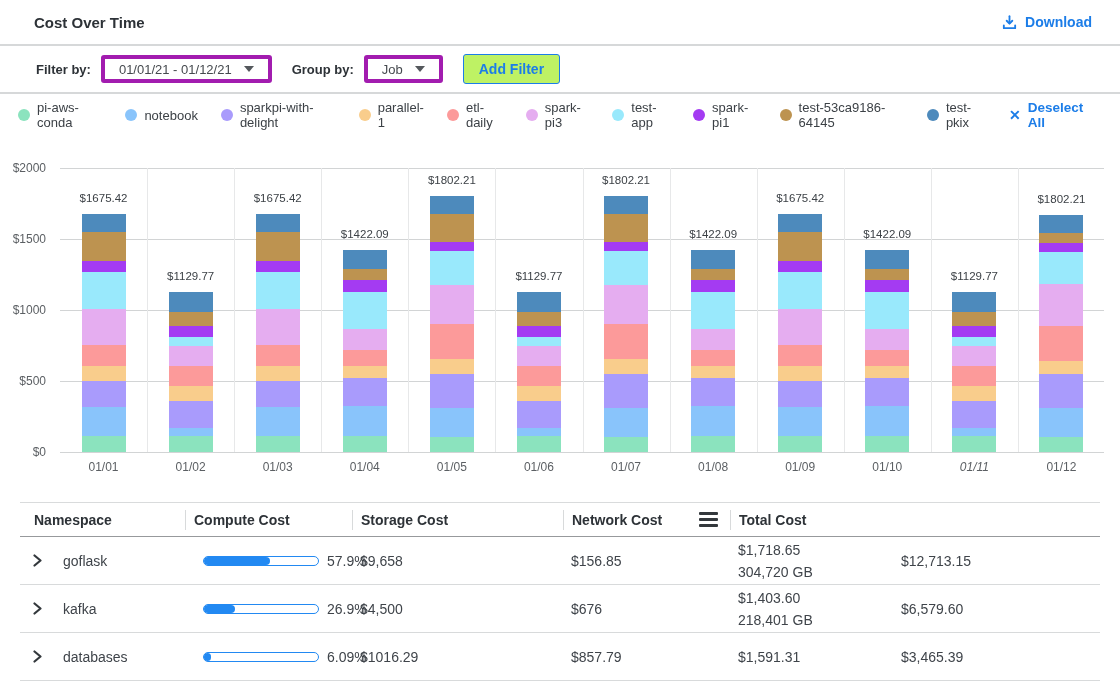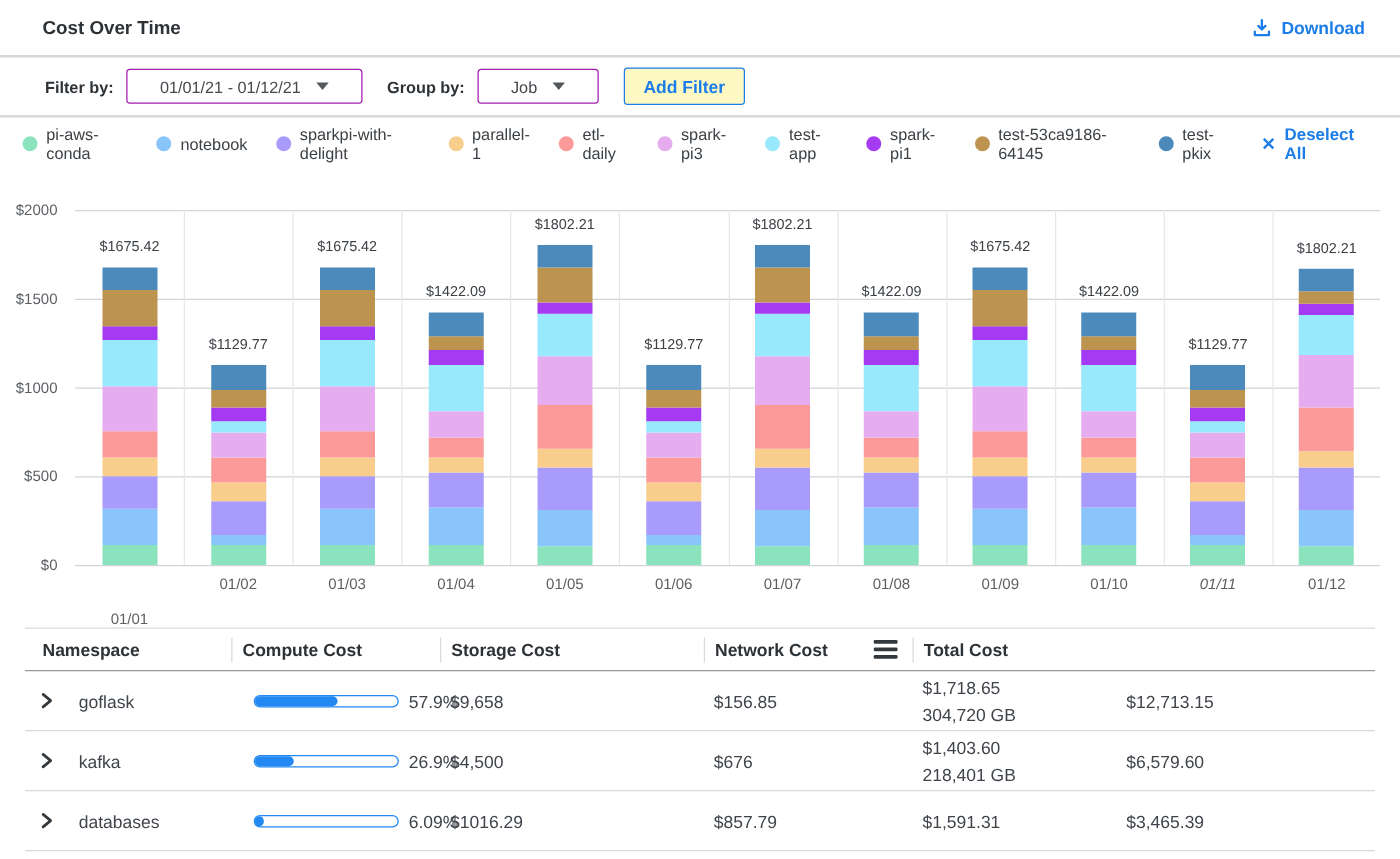--- a/index.html
+++ b/index.html
@@ -12,26 +12,26 @@
   .hdr { height:46px; display:flex; align-items:center; justify-content:space-between;
          padding:0 28px 0 34px; border-bottom:2px solid #d6d8d9; }
   .title { font-size:15px; font-weight:bold; color:#2d3237; }
   .download { display:flex; align-items:center; gap:7px; color:#1c7de8;
               font-weight:bold; font-size:14px; cursor:pointer; }
   .download svg { display:block; }
   
   .filter-row { height:48px; border-bottom:2px solid #d6d8d9; display:flex;
                 align-items:center; padding:0 30px 0 36px; }
   .flabel { font-size:13px; font-weight:bold; color:#2d3237; margin-right:10px; }
-  .select { height:28px; border:1px solid #a21caf; border-radius:3px; background:#fff;
-            display:flex; align-items:center; gap:12px; padding:0 26px;
+  .select { height:28px; border:4px solid #a21caf; border-radius:3px; background:#fff;
+            display:flex; align-items:center; gap:12px; padding:0 14px;
             font-size:13px; color:#45494e; cursor:pointer; }
   .caret { width:0; height:0; border-left:5px solid transparent;
            border-right:5px solid transparent; border-top:6px solid #54585c; }
-  .add-filter { height:30px; margin-left:20px; padding:0 15px; background:#fef9c3;
+  .add-filter { height:30px; margin-left:20px; padding:0 15px; background:#bef264;
                 border:1.5px solid #1c7de8; border-radius:3px; color:#1c7de8;
                 font-weight:bold; font-size:14px; display:flex; align-items:center; cursor:pointer; }
   .gap20 { width:20px; }
   .view-by { margin-left:auto; display:flex; align-items:center; }
   
   .legend-row { height:42px; display:flex; align-items:center; padding-left:18px; gap:23px; }
   .legend-item { display:flex; align-items:center; gap:7px; font-size:13px; color:#3c4146; cursor:pointer; }
   .dot { width:12px; height:12px; border-radius:50%; flex:none; }
   .deselect { margin-left:auto; margin-right:28px; display:flex; align-items:center; gap:7px;
               color:#1c7de8; font-weight:bold; font-size:13.5px; cursor:pointer; }
@@ -161,21 +161,21 @@
       <div class="bar-seg" style="left: 81.5417px; width: 44px; top: 270.56px; height: 29.678px; background: rgb(137, 196, 251);"></div>
       <div class="bar-seg" style="left: 81.5417px; width: 44px; top: 245.426px; height: 25.134px; background: rgb(169, 155, 252);"></div>
       <div class="bar-seg" style="left: 81.5417px; width: 44px; top: 230.374px; height: 15.052px; background: rgb(249, 205, 140);"></div>
       <div class="bar-seg" style="left: 81.5417px; width: 44px; top: 209.358px; height: 21.016px; background: rgb(252, 154, 154);"></div>
       <div class="bar-seg" style="left: 81.5417px; width: 44px; top: 172.58px; height: 36.778px; background: rgb(229, 173, 240);"></div>
       <div class="bar-seg" style="left: 81.5417px; width: 44px; top: 135.802px; height: 36.778px; background: rgb(153, 233, 252);"></div>
       <div class="bar-seg" style="left: 81.5417px; width: 44px; top: 125.294px; height: 10.508px; background: rgb(164, 59, 242);"></div>
       <div class="bar-seg" style="left: 81.5417px; width: 44px; top: 96.326px; height: 28.968px; background: rgb(189, 147, 80);"></div>
       <div class="bar-seg" style="left: 81.5417px; width: 44px; top: 78.15px; height: 18.176px; background: rgb(77, 138, 188);"></div>
       <div class="bar-label" style="left: 51.5417px; width: 104px; top: 56.15px;">$1675.42</div>
-      <div class="xtick" style="left: 51.5417px; width: 104px; top: 324px; margin-top: 28px;">01/01</div>
+      <div class="xtick" style="left: 51.5417px; width: 104px; top: 324px;">01/01</div>
       <div class="bar-seg" style="left: 168.625px; width: 44px; top: 299.67px; height: 16.33px; background: rgb(139, 227, 190);"></div>
       <div class="bar-seg" style="left: 168.625px; width: 44px; top: 292.428px; height: 7.242px; background: rgb(137, 196, 251);"></div>
       <div class="bar-seg" style="left: 168.625px; width: 44px; top: 265.022px; height: 27.406px; background: rgb(169, 155, 252);"></div>
       <div class="bar-seg" style="left: 168.625px; width: 44px; top: 250.396px; height: 14.626px; background: rgb(249, 205, 140);"></div>
       <div class="bar-seg" style="left: 168.625px; width: 44px; top: 230.374px; height: 20.022px; background: rgb(252, 154, 154);"></div>
       <div class="bar-seg" style="left: 168.625px; width: 44px; top: 210.352px; height: 20.022px; background: rgb(229, 173, 240);"></div>
       <div class="bar-seg" style="left: 168.625px; width: 44px; top: 201.264px; height: 9.088px; background: rgb(153, 233, 252);"></div>
       <div class="bar-seg" style="left: 168.625px; width: 44px; top: 190.33px; height: 10.934px; background: rgb(164, 59, 242);"></div>
       <div class="bar-seg" style="left: 168.625px; width: 44px; top: 175.704px; height: 14.626px; background: rgb(189, 147, 80);"></div>
       <div class="bar-seg" style="left: 168.625px; width: 44px; top: 155.682px; height: 20.022px; background: rgb(77, 138, 188);"></div>

